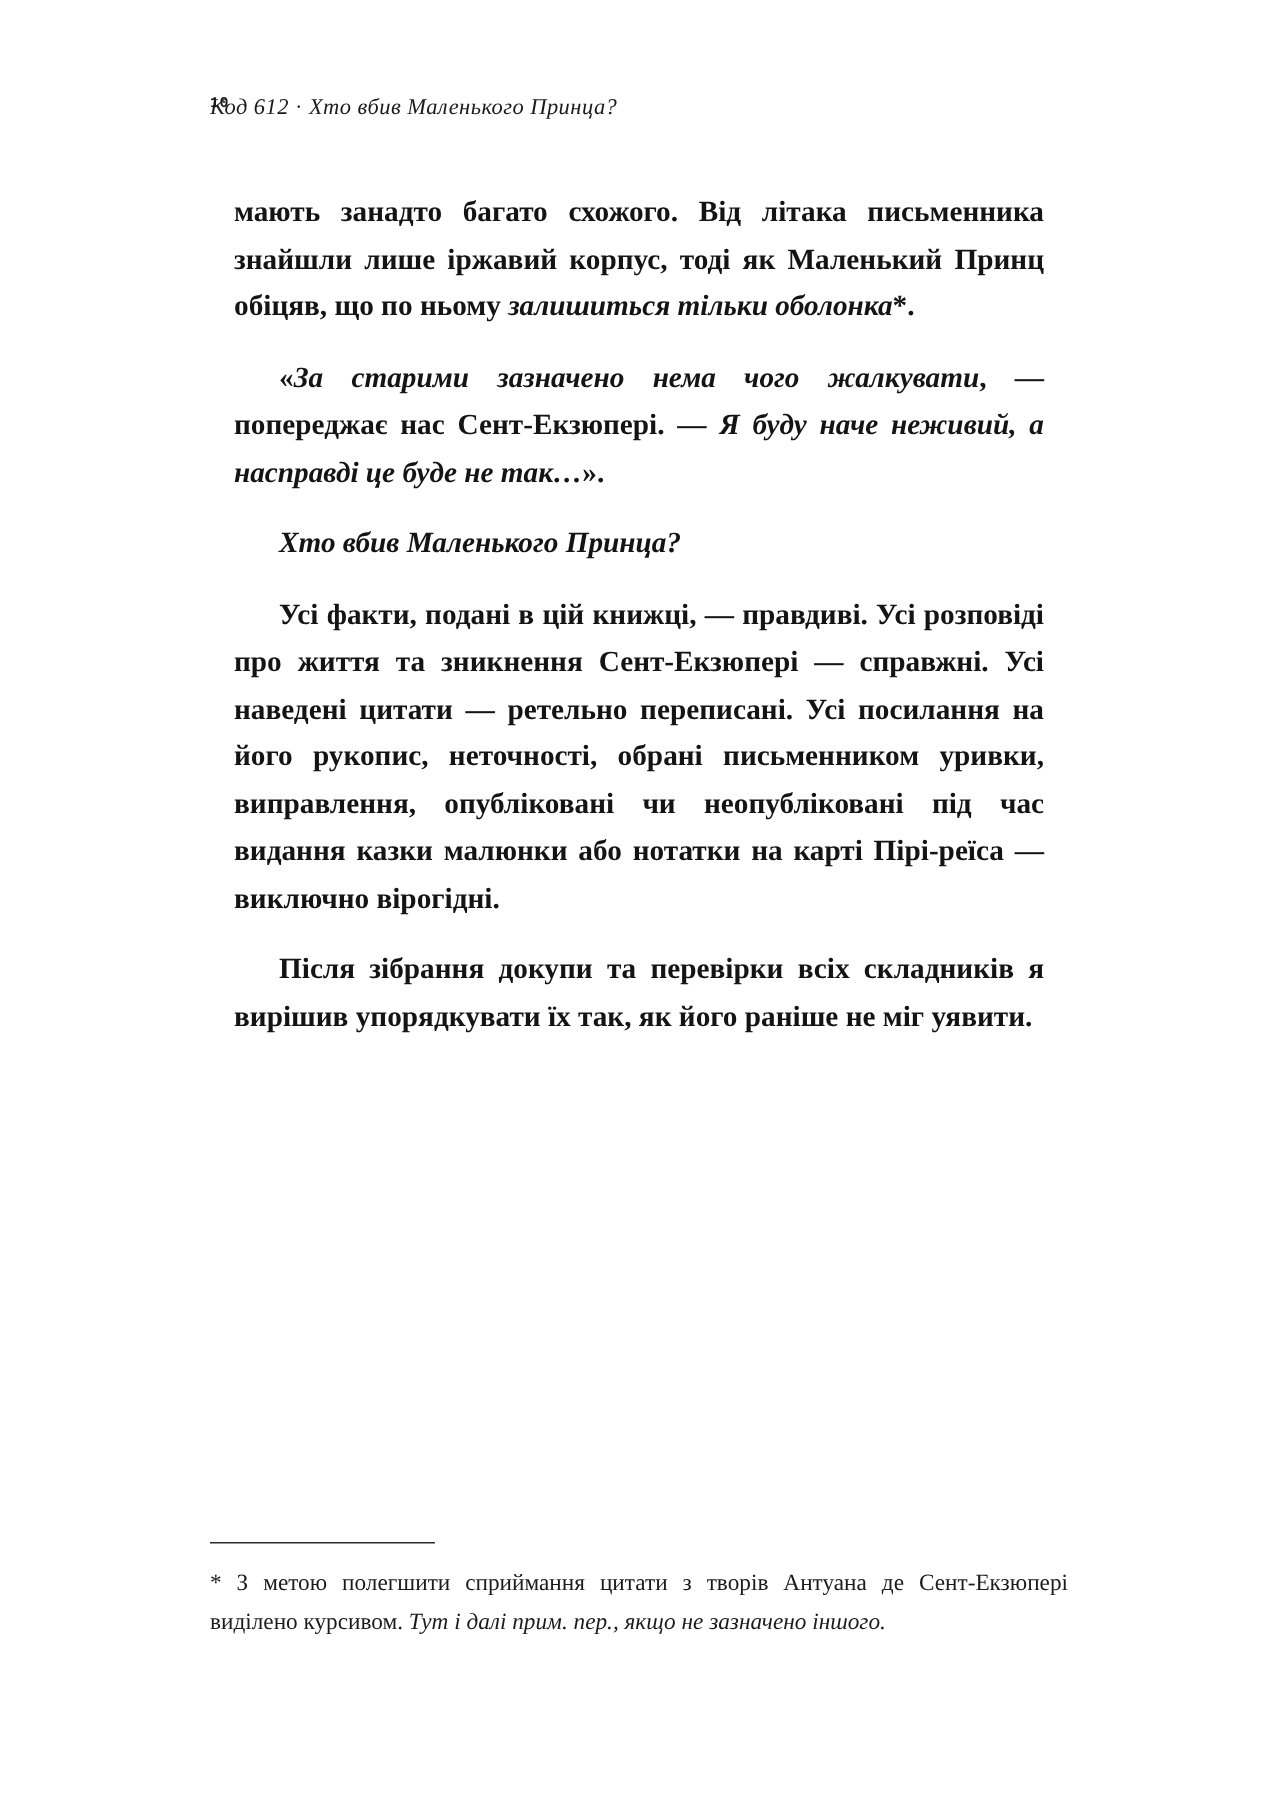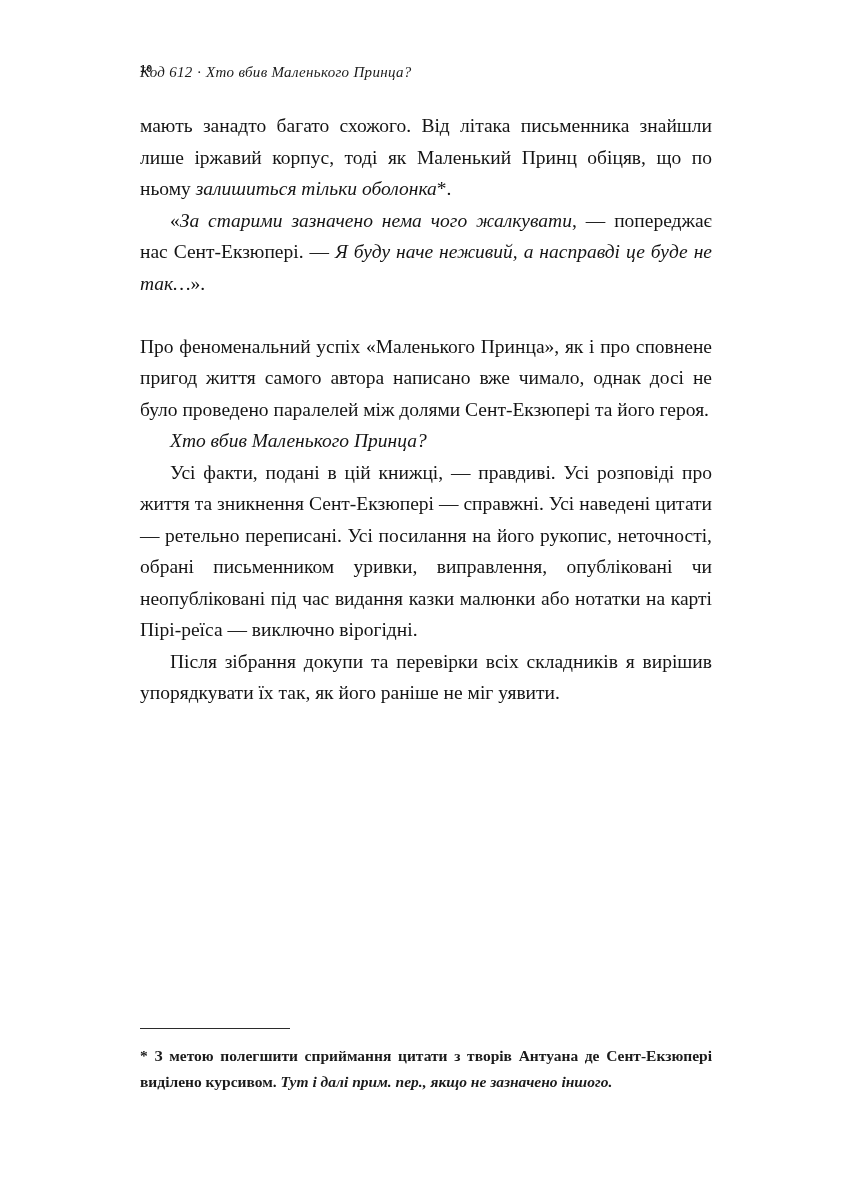--- a/index.html
+++ b/index.html
@@ -67,40 +67,40 @@
     width: 572px;
     top: 110px;
     font-size: 19.5px;
     line-height: 31.5px;
     text-align: justify;
     text-justify: inter-word;
     color: #141414;
   }
 
   .para {
-    margin: 0;
+    margin: 16px;
     text-indent: 0;
+    font-weight: bold;
   }
   .para.indent {
     text-indent: 30px;
   }
   .para.gap-before {
     margin-top: 31.5px;
   }
   .para i, .para em {
     font-style: italic;
   }
 
   
   .footnote-wrap {
     position: absolute;
     left: 140px;
     width: 572px;
     top: 1028px;
-    font-weight: bold;
   }
   .footnote-rule {
     width: 150px;
     height: 1px;
     background: #2b2b2b;
     margin: 0 0 14px 0;
   }
   .footnote {
     margin: 0;
     font-size: 15.5px;
@@ -123,21 +123,20 @@
   <div class="running-head">
     <span class="folio">10</span>
     <span class="head-title">
       <span>Код 612</span><span class="sep">·</span><span>Хто вбив Маленького Принца?</span>
     </span>
   </div>
 
   <div class="body-block" id="body-block">
       <p class="para"><span>мають занадто багато схожого. Від літака письменника знайшли лише іржавий корпус, тоді як Маленький Принц обіцяв, що по ньому </span><i>залишиться тільки оболонка</i><span>*.</span></p>
       <p class="para indent"><span>«</span><i>За старими зазначено нема чого жалкувати</i><span>, — попереджає нас Сент-Екзюпері. — </span><i>Я буду наче неживий, а насправді це буде не так…</i><span>».</span></p>
-      <p class="para gap-before"><span>Про феноменальний успіх «Маленького Принца», як і про сповнене пригод життя самого автора написано вже чимало, однак досі не було проведено паралелей між долями Сент-Екзюпері та його героя.</span></p>
       <p class="para indent"><i>Хто вбив Маленького Принца?</i></p>
       <p class="para indent"><span>Усі факти, подані в цій книжці, — правдиві. Усі розповіді про життя та зникнення Сент-Екзюпері — справжні. Усі наведені цитати — ретельно переписані. Усі посилання на його рукопис, неточності, обрані письменником уривки, виправлення, опубліковані чи неопубліковані під час видання казки малюнки або нотатки на карті Пірі-реїса — виключно вірогідні.</span></p>
       <p class="para indent"><span>Після зібрання докупи та перевірки всіх складників я вирішив упорядкувати їх так, як його раніше не міг уявити.</span></p>
     </div>
 
   <div class="footnote-wrap">
     <div class="footnote-rule"></div>
     <p class="footnote" id="footnote"><span class="fn-mark">*</span><span> З метою полегшити сприймання цитати з творів Антуана де Сент-Екзюпері виділено курсивом. </span><i>Тут і далі прим. пер., якщо не зазначено іншого.</i><span></span></p>
   </div>
 

